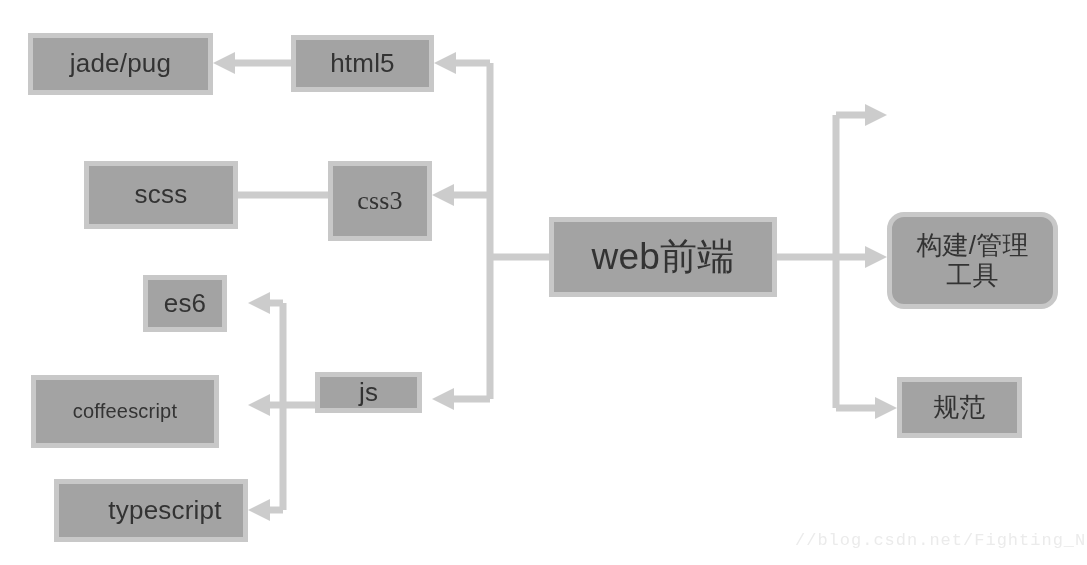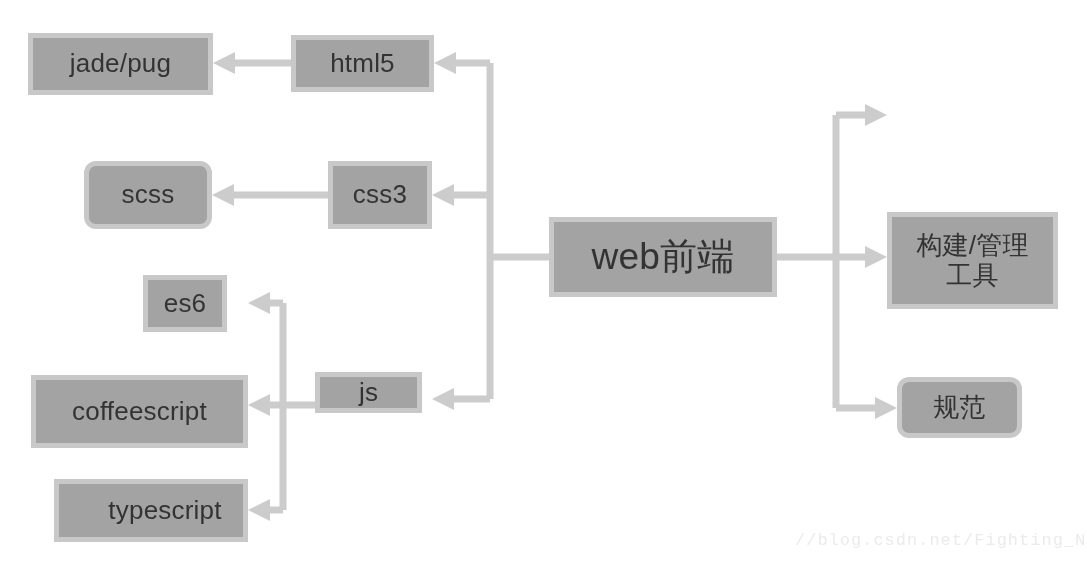--- a/index.html
+++ b/index.html
@@ -105,46 +105,46 @@
     </g>
   </svg>
 
   <div class="node center" style="left:549px; top:217px; width:228px; height:80px; font-size:37px;">
     <span>web前端</span>
   </div>
 
   <div class="node" style="left:291px; top:35px; width:143px; height:57px; font-size:26px;">
     <span>html5</span>
   </div>
-  <div class="node" style="left:328px; top:161px; width:104px; height:68px; font-size:26px;">
+  <div class="node" style="left:328px; top:161px; width:104px; height:80px; font-size:26px;font-family:Liberation Serif, serif;">
     <span>css3</span>
   </div>
   <div class="node" style="left:315px; top:372px; width:107px; height:41px; font-size:26px;">
     <span>js</span>
   </div>
 
   <div class="node" style="left:28px; top:33px; width:185px; height:62px; font-size:26px;">
     <span>jade/pug</span>
   </div>
-  <div class="node" style="left:84px; top:161px; width:128px; height:68px; font-size:26px;border-radius:12px;">
+  <div class="node" style="left:84px; top:161px; width:154px; height:68px; font-size:26px;">
     <span>scss</span>
   </div>
   <div class="node" style="left:143px; top:275px; width:84px; height:57px; font-size:26px;">
     <span>es6</span>
   </div>
-  <div class="node" style="left:31px; top:375px; width:217px; height:73px; font-size:26px;">
+  <div class="node" style="left:31px; top:375px; width:188px; height:73px; font-size:20px;">
     <span>coffeescript</span>
   </div>
   <div class="node" style="left:54px; top:479px; width:194px; height:63px; font-size:26px;padding-left:28px;">
     <span>typescript</span>
   </div>
 
-  <div class="node" style="left:887px; top:212px; width:171px; height:97px; font-size:26px;">
+  <div class="node" style="left:887px; top:212px; width:171px; height:97px; font-size:26px;border-radius:17px;">
     <span>构建/管理
 工具</span>
   </div>
-  <div class="node" style="left:897px; top:377px; width:125px; height:61px; font-size:26px;border-radius:12px;">
+  <div class="node" style="left:897px; top:377px; width:125px; height:61px; font-size:26px;">
     <span>规范</span>
   </div>
 
   <div class="watermark" style="left:795px; top:531px; font-size:17px;">//blog.csdn.net/Fighting_No1</div>
 
 </div>
 
 </body></html>

